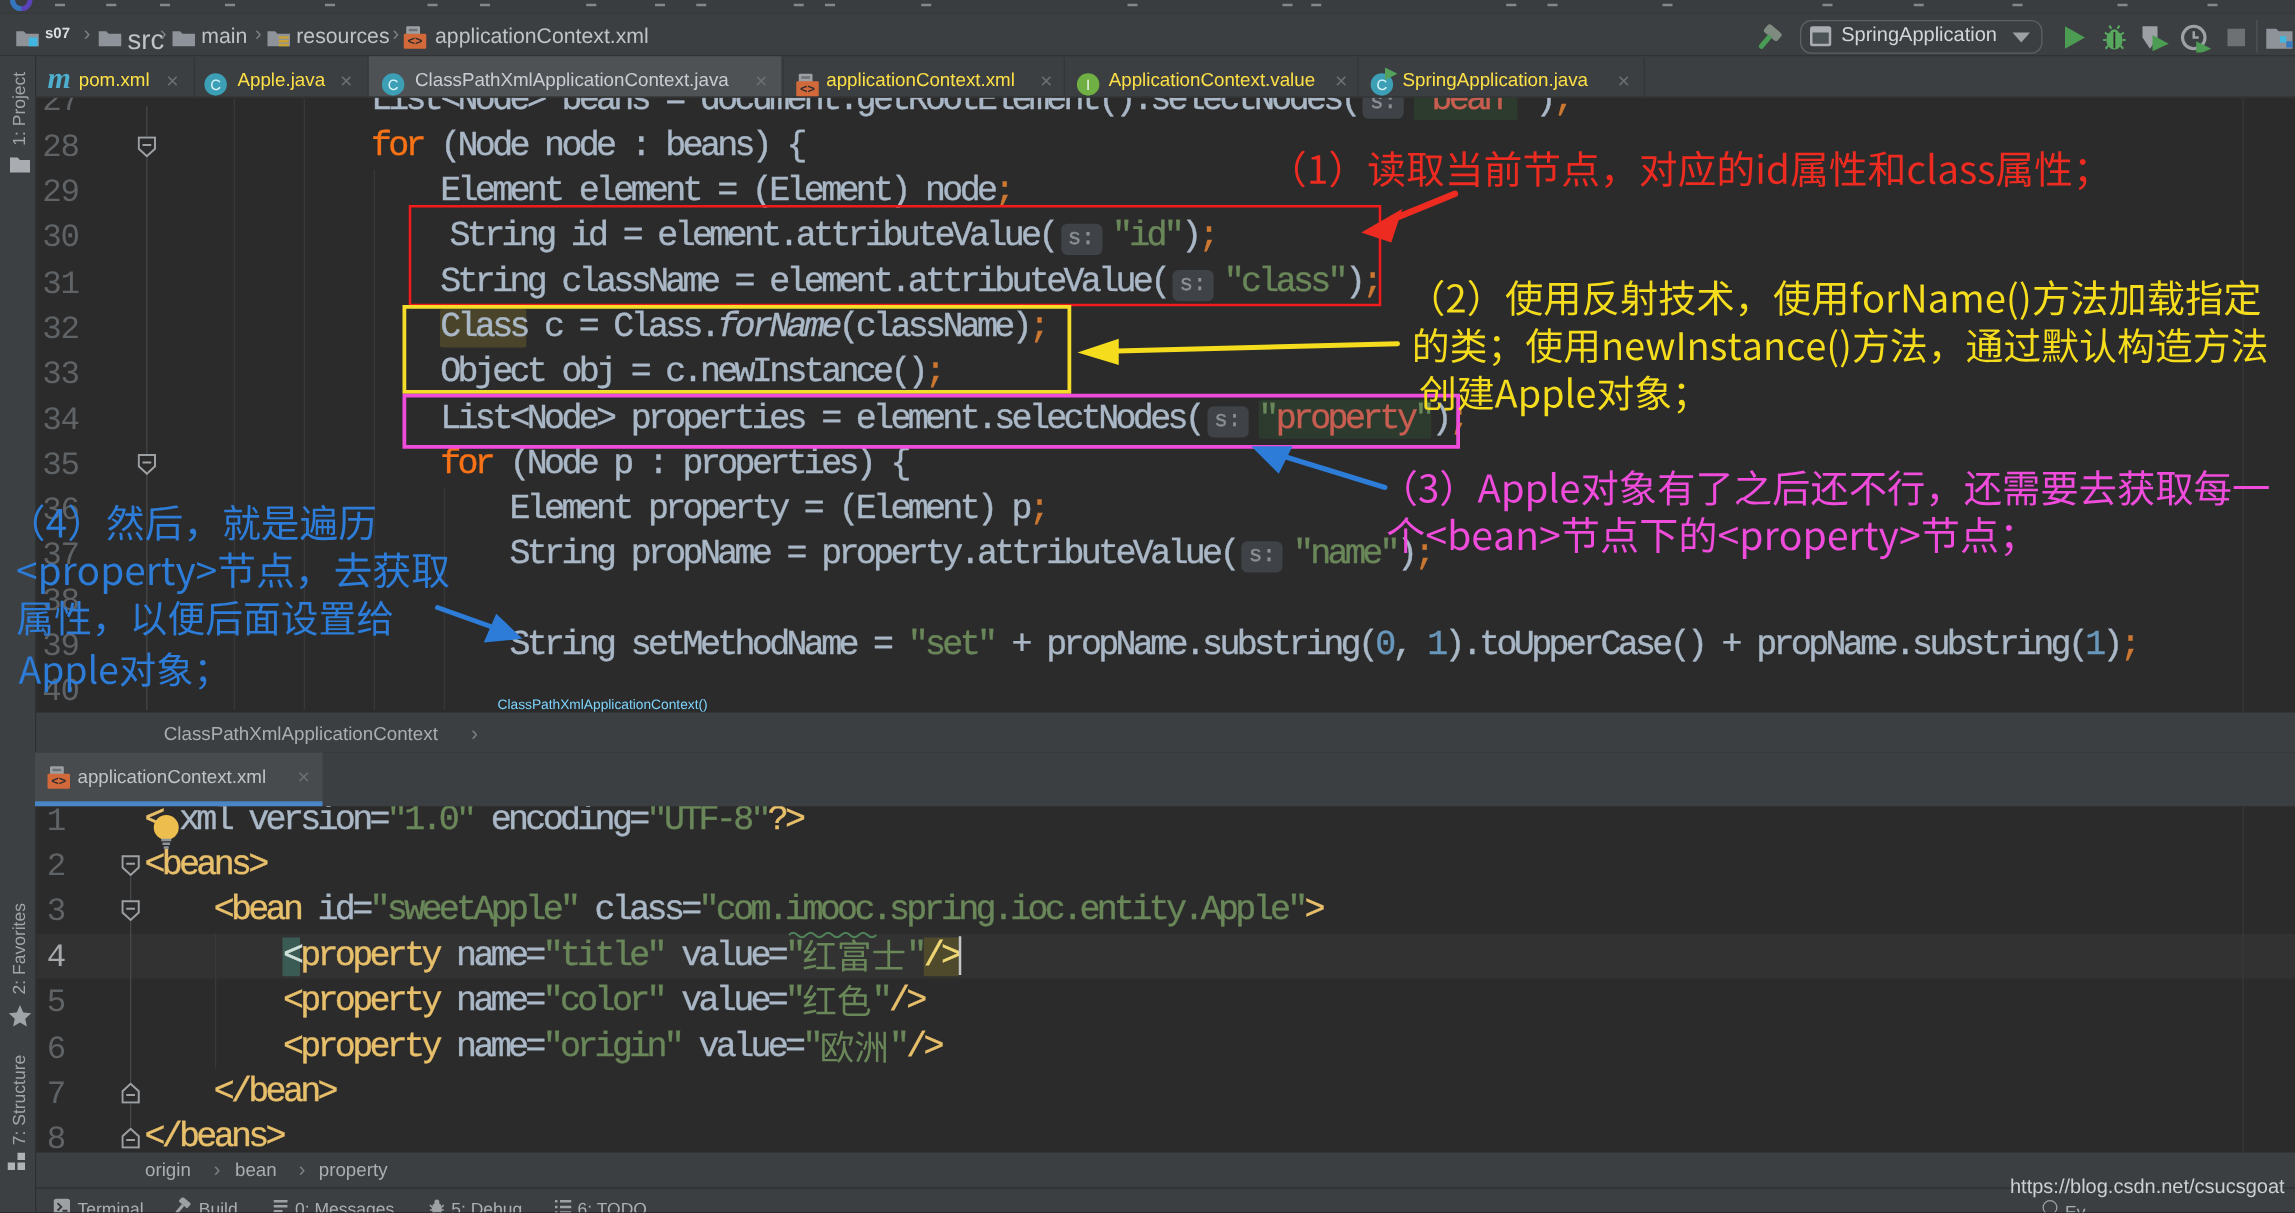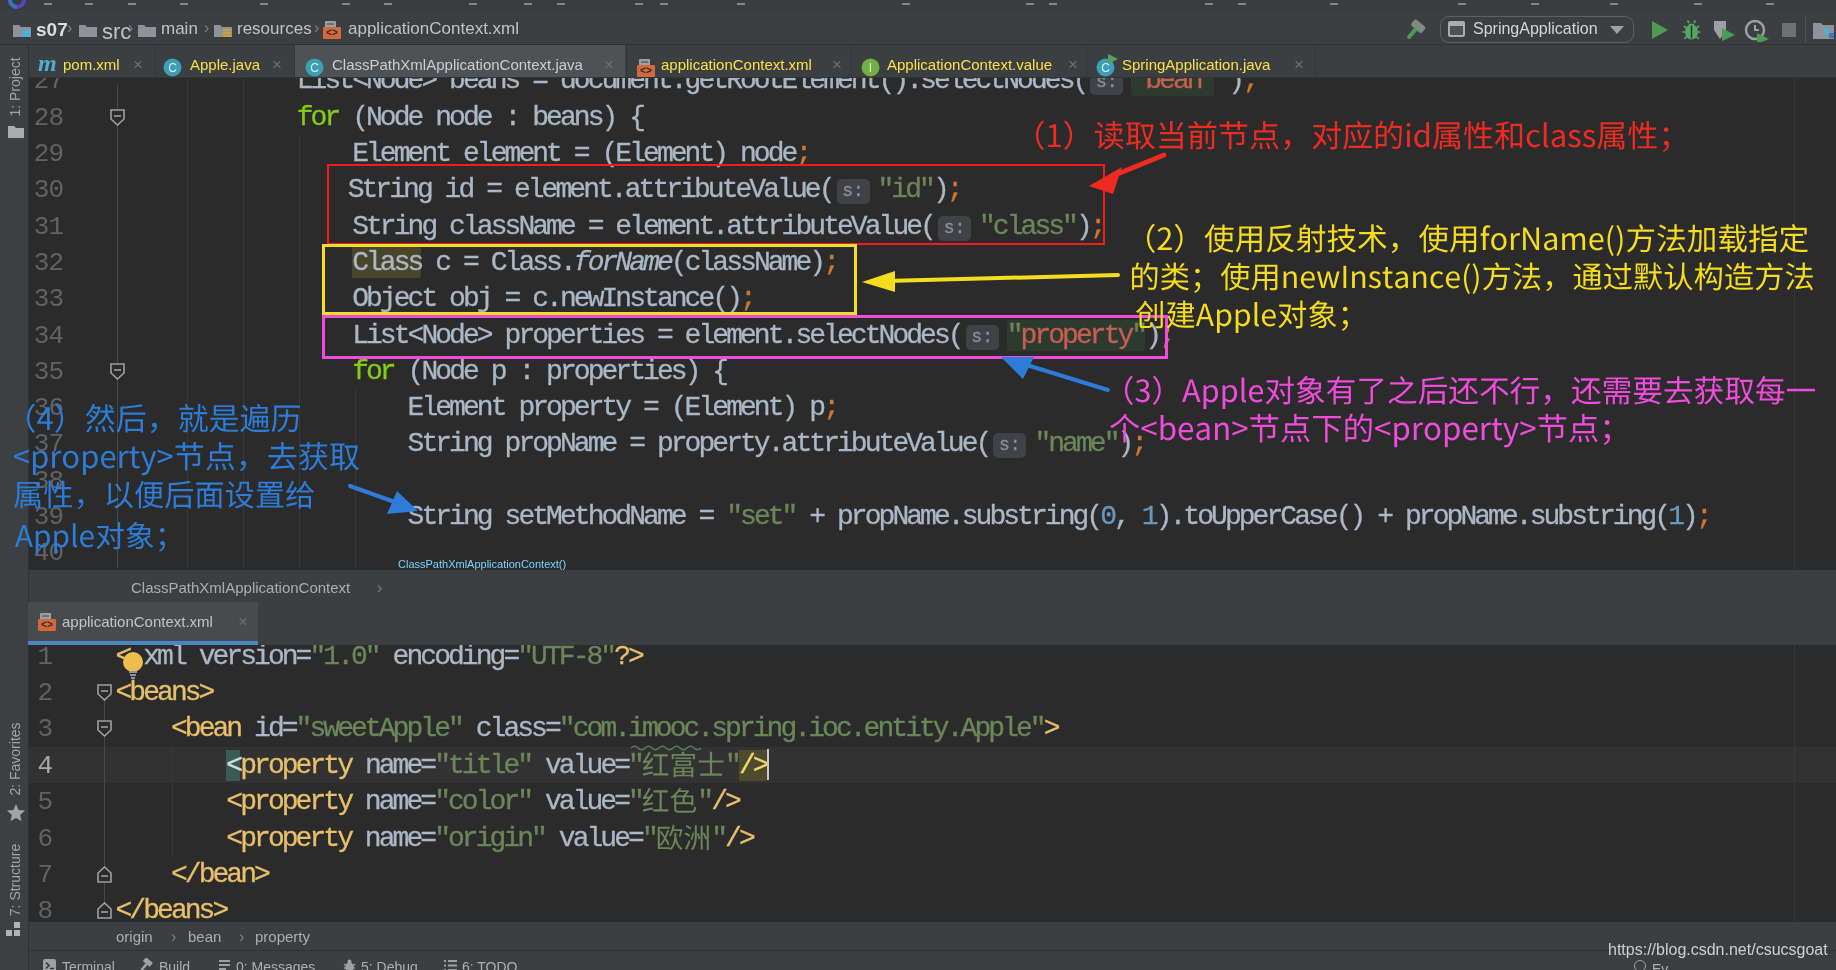--- a/index.html
+++ b/index.html
@@ -1,19 +1,19 @@
 <!DOCTYPE html>
 <html><head><meta charset="utf-8"><style>
 *{margin:0;padding:0;box-sizing:border-box}
 html,body{background:#2B2B2B}
 #root{position:relative;width:1836px;height:970px;background:#2B2B2B;overflow:hidden;font-family:"Liberation Sans",sans-serif}
 .abs{position:absolute}
 .cl{position:absolute;white-space:pre;font-family:"Liberation Mono",monospace;font-size:28px;line-height:36px;letter-spacing:-2.95px;color:#A9B7C6;-webkit-text-stroke:0.3px currentColor}
 .num{position:absolute;font-family:"Liberation Mono",monospace;font-size:26px;line-height:36px;color:#606366;text-align:right;letter-spacing:-1px}
-.kw{color:#84cc16}
+.kw{color:#f97316}
 .st{color:#6A8759}
 .nu{color:#6897BB}
 .sc{color:#CC7832}
 .chip{display:inline-block;width:33px;height:25px;border-radius:5px;background:#3F4347;color:#8A9095;
   font-size:18px;line-height:25px;letter-spacing:0;text-align:center;vertical-align:1px;margin:0 8px 0 4px;font-family:"Liberation Mono",monospace}
 .hlid{background:#4A452A;border-radius:2px}
 .inj{background:#2D3B2F;border-radius:2px}
 .injt{color:#C75E51}
 .uitab{position:absolute;font-size:15px;color:#fde047;white-space:nowrap}
 .guide{position:absolute;width:1px;background:#383838}
@@ -51,21 +51,21 @@
 <div class="abs" style="left:1694px;top:3px;width:8px;height:2px;background:#85888B"></div>
 <div class="abs" style="left:1766px;top:3px;width:8px;height:2px;background:#85888B"></div>
 <svg class="abs" style="left:7px;top:0" width="20" height="9">
       <circle cx="10" cy="0" r="7" fill="none" stroke="#5A43B8" stroke-width="4"></circle>
       <path d="M3 0a7 7 0 0 0 7 7" fill="none" stroke="#3577BD" stroke-width="4"></path>
     </svg>
 <svg class="abs" style="left:12px;top:21px" width="20" height="18">
       <path d="M1 4 h6 l2 2 h10 v10 h-18 z" fill="#8E9399"></path>
       <rect x="11" y="9" width="7" height="7" fill="#40B6E0"></rect>
     </svg>
-<div class="abs" style="left:36px;top:19px;font-size:19px;font-weight:bold;color:#DADEE1">s07</div>
+<div class="abs" style="left:36px;top:19px;font-size:12px;font-weight:bold;color:#DADEE1">s07</div>
 <div class="abs" style="left:67px;top:19px;font-size:16px;color:#7D8184">›</div>
 <svg class="abs" style="left:78px;top:21px" width="20" height="18">
       <path d="M1 4 h6 l2 2 h10 v10 h-18 z" fill="#8E9399"></path>
     </svg>
 <div class="abs" style="left:102px;top:19px;font-size:22px;color:#BFC3C7">src</div>
 <div class="abs" style="left:128px;top:19px;font-size:16px;color:#7D8184">›</div>
 <svg class="abs" style="left:137px;top:21px" width="20" height="18">
       <path d="M1 4 h6 l2 2 h10 v10 h-18 z" fill="#8E9399"></path>
     </svg>
 <div class="abs" style="left:161px;top:19px;font-size:17px;color:#BFC3C7">main</div>
@@ -152,21 +152,21 @@
         <path d="M1 1 h13 v9 l-6.5 6 l-6.5 -6 z" fill="#2B2B2B" stroke="#9DA0A3" stroke-width="1.6"></path>
         <path d="M4 7 h7" stroke="#9DA0A3" stroke-width="1.6"></path>
       </svg>
 <svg class="abs" style="left:110px;top:284.8px" width="15" height="17">
         <path d="M1 1 h13 v9 l-6.5 6 l-6.5 -6 z" fill="#2B2B2B" stroke="#9DA0A3" stroke-width="1.6"></path>
         <path d="M4 7 h7" stroke="#9DA0A3" stroke-width="1.6"></path>
       </svg>
 <div class="cl" style="left:130.5px;top:-14.6px">            List&lt;Node&gt; beans = document.getRootElement().selectNodes(<span class="chip">s:</span><span class="inj"><span class="st">"</span><span class="injt">bean</span><span class="st">"</span></span> )<span class="sc">;</span></div>
 <div class="cl" style="left:130.5px;top:21.7px">            <span class="kw">for</span> (Node node : beans) {</div>
 <div class="cl" style="left:130.5px;top:58.0px">                Element element = (Element) node<span class="sc">;</span></div>
-<div class="cl" style="left:126px;top:94.3px">                String id = element.attributeValue(<span class="chip">s:</span><span class="st">"id"</span>)<span class="sc">;</span></div>
+<div class="cl" style="left:138px;top:94.3px">                String id = element.attributeValue(<span class="chip">s:</span><span class="st">"id"</span>)<span class="sc">;</span></div>
 <div class="cl" style="left:130.5px;top:130.6px">                String className = element.attributeValue(<span class="chip">s:</span><span class="st">"class"</span>)<span class="sc">;</span></div>
 <div class="cl" style="left:130.5px;top:166.9px">                <span class="hlid">Class</span> c = Class.<i>forName</i>(className)<span class="sc">;</span></div>
 <div class="cl" style="left:130.5px;top:203.2px">                Object obj = c.newInstance()<span class="sc">;</span></div>
 <div class="cl" style="left:130.5px;top:239.5px">                List&lt;Node&gt; properties = element.selectNodes(<span class="chip">s:</span><span class="inj"><span class="st">"</span><span class="injt">property</span><span class="st">"</span></span>)<span class="sc">;</span></div>
 <div class="cl" style="left:130.5px;top:275.8px">                <span class="kw">for</span> (Node p : properties) {</div>
 <div class="cl" style="left:130.5px;top:312.1px">                    Element property = (Element) p<span class="sc">;</span></div>
 <div class="cl" style="left:130.5px;top:348.4px">                    String propName = property.attributeValue(<span class="chip">s:</span><span class="st">"name"</span>)<span class="sc">;</span></div>
 <div class="cl" style="left:130.5px;top:421.0px">                    String setMethodName = <span class="st">"set"</span> + propName.substring(<span class="nu">0</span>, <span class="nu">1</span>).toUpperCase() + propName.substring(<span class="nu">1</span>)<span class="sc">;</span></div>
 <div class="abs" style="left:327px;top:86.0px;width:778px;height:81px;border:2px solid #F31B1B"></div>
 <div class="abs" style="left:322px;top:166.0px;width:535px;height:71px;border:3px solid #F5DD2A"></div>

